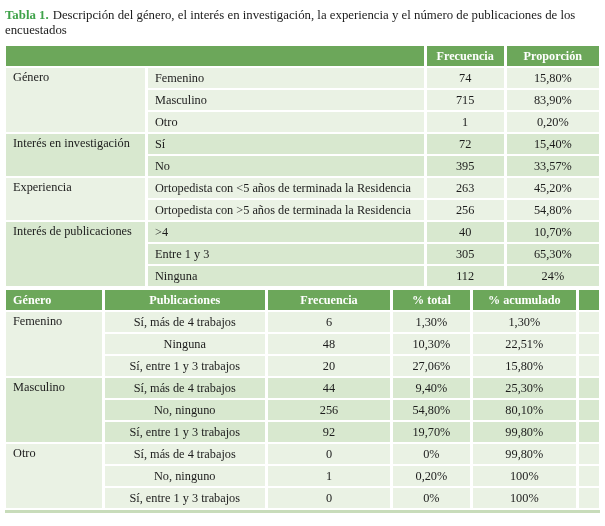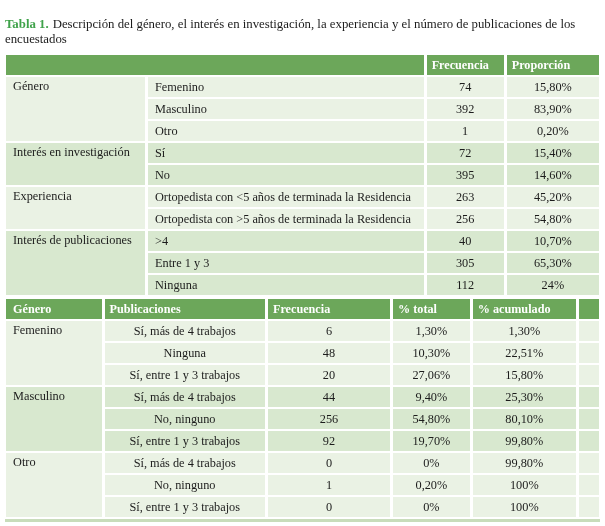--- a/index.html
+++ b/index.html
@@ -9,25 +9,25 @@
     --row-dark:#d8e8cf;
     --bottom-bar:#c8dcba;
     --text:#1c1c1c;
   }
   html,body{margin:0;padding:0;}
   body{
     width:605px;height:526px;background:#ffffff;overflow:hidden;
     font-family:"Liberation Serif", serif;color:var(--text);
   }
   .page{box-sizing:border-box;padding:3px 3px 0 3px;}
-  .caption{margin:14px 1px 6px 2px;font-size:12.8px;line-height:1.18;}
+  .caption{margin:5px 1px 6px 2px;font-size:12.8px;line-height:1.18;}
   .caption .cap-label{color:var(--title-green);font-weight:bold;margin-right:4px;}
   table{width:100%;border-collapse:separate;border-spacing:3px 2px;table-layout:fixed;}
   th,td{font-size:12.3px;line-height:1.05;padding:2px 5px;height:16px;overflow:hidden;white-space:normal;}
-  thead th{background:var(--header-green);color:#ffffff;font-weight:bold;text-align:left;font-size:12.2px;}
+  thead th{background:var(--header-green);color:#ffffff;font-weight:bold;text-align:center;font-size:12.2px;}
   thead th.left{text-align:left;padding-left:7px;}
   td.center{text-align:center;}
   td.left{text-align:left;padding-left:7px;}
   tr.light td{background:var(--row-light);}
   tr.dark td{background:var(--row-dark);}
   td.label-cell{vertical-align:top;padding-top:3px;}
   .bottom-bar{height:3px;background:var(--bottom-bar);margin:0 2px;}
 </style>
 </head>
 <body>
@@ -54,38 +54,38 @@
       </thead>
     <tbody>
         <tr class="light">
           <td class="left label-cell" rowspan="3">Género</td>
           <td class="left">Femenino</td>
           <td class="center">74</td>
           <td class="center">15,80%</td>
         </tr>
         <tr class="light">
           <td class="left">Masculino</td>
-          <td class="center">392</td>
+          <td class="center">715</td>
           <td class="center">83,90%</td>
         </tr>
         <tr class="light">
           <td class="left">Otro</td>
           <td class="center">1</td>
           <td class="center">0,20%</td>
         </tr>
         <tr class="dark">
           <td class="left label-cell" rowspan="2">Interés en investigación</td>
           <td class="left">Sí</td>
           <td class="center">72</td>
           <td class="center">15,40%</td>
         </tr>
         <tr class="dark">
           <td class="left">No</td>
           <td class="center">395</td>
-          <td class="center">14,60%</td>
+          <td class="center">33,57%</td>
         </tr>
         <tr class="light">
           <td class="left label-cell" rowspan="2">Experiencia</td>
           <td class="left">Ortopedista con &lt;5 años de terminada la Residencia</td>
           <td class="center">263</td>
           <td class="center">45,20%</td>
         </tr>
         <tr class="light">
           <td class="left">Ortopedista con &gt;5 años de terminada la Residencia</td>
           <td class="center">256</td>

